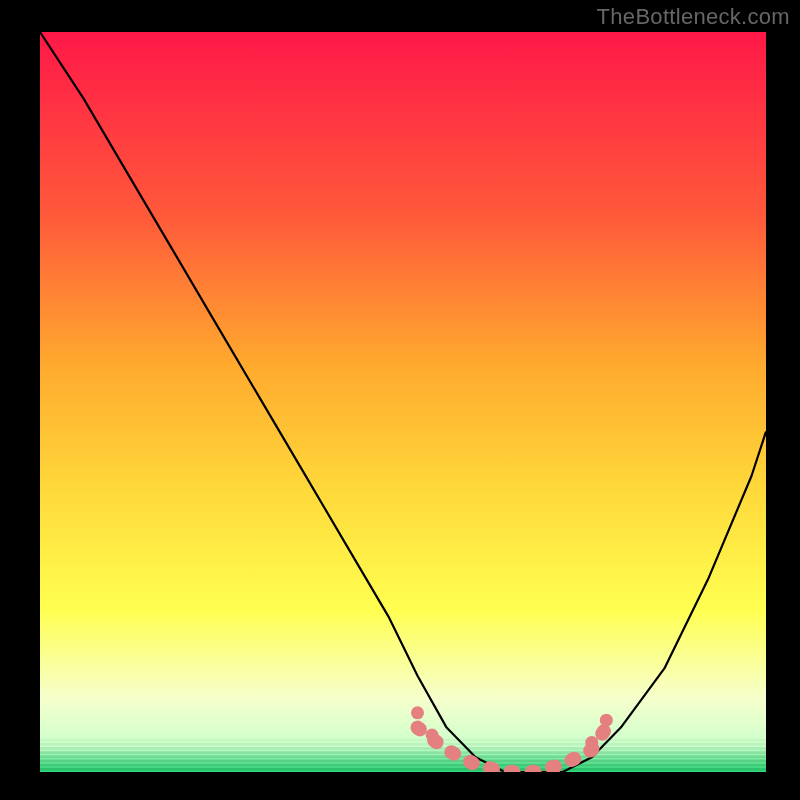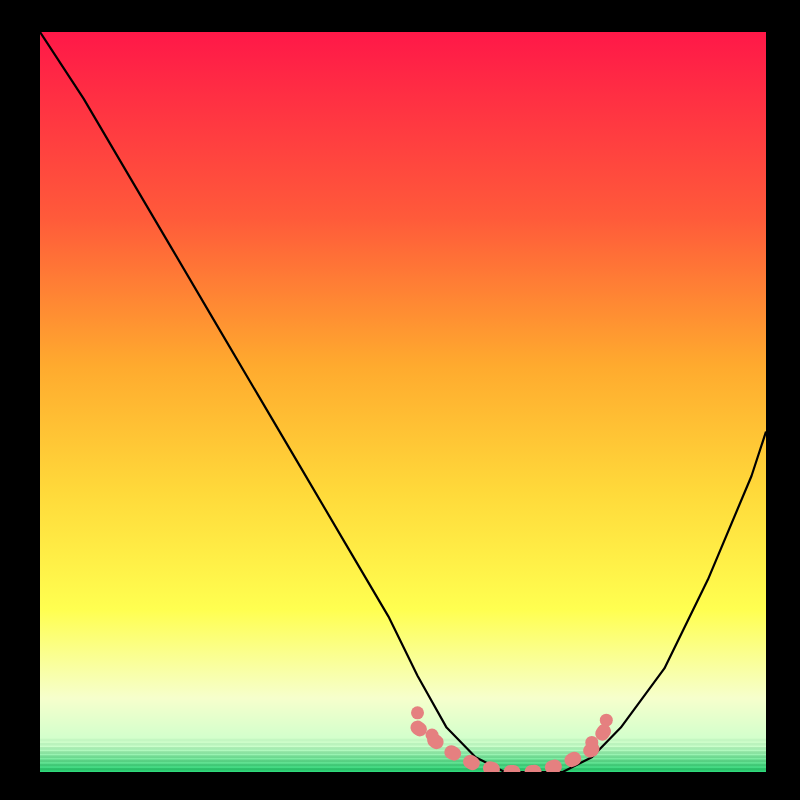--- a/index.html
+++ b/index.html
@@ -29,20 +29,21 @@
   .plot {
     position: absolute;
     background: #000;
   }
   svg { display: block; }
 </style>
 </head>
 <body>
 
 <div class="frame">
+  <div class="watermark">TheBottleneck.com</div>
   <div class="plot" id="plot" style="left: 40px; top: 32px; width: 726px; height: 740px;">
       <svg width="726" height="740" viewBox="0 0 726 740">
         <defs>
           <linearGradient id="bg-grad" x1="0" y1="0" x2="0" y2="1">
             <stop offset="0%" stop-color="#ff1848"></stop>
             <stop offset="25%" stop-color="#ff5a3a"></stop>
             <stop offset="45%" stop-color="#ffaa2e"></stop>
             <stop offset="62%" stop-color="#ffd93a"></stop>
             <stop offset="78%" stop-color="#ffff50"></stop>
             <stop offset="90%" stop-color="#f6ffcc"></stop>

